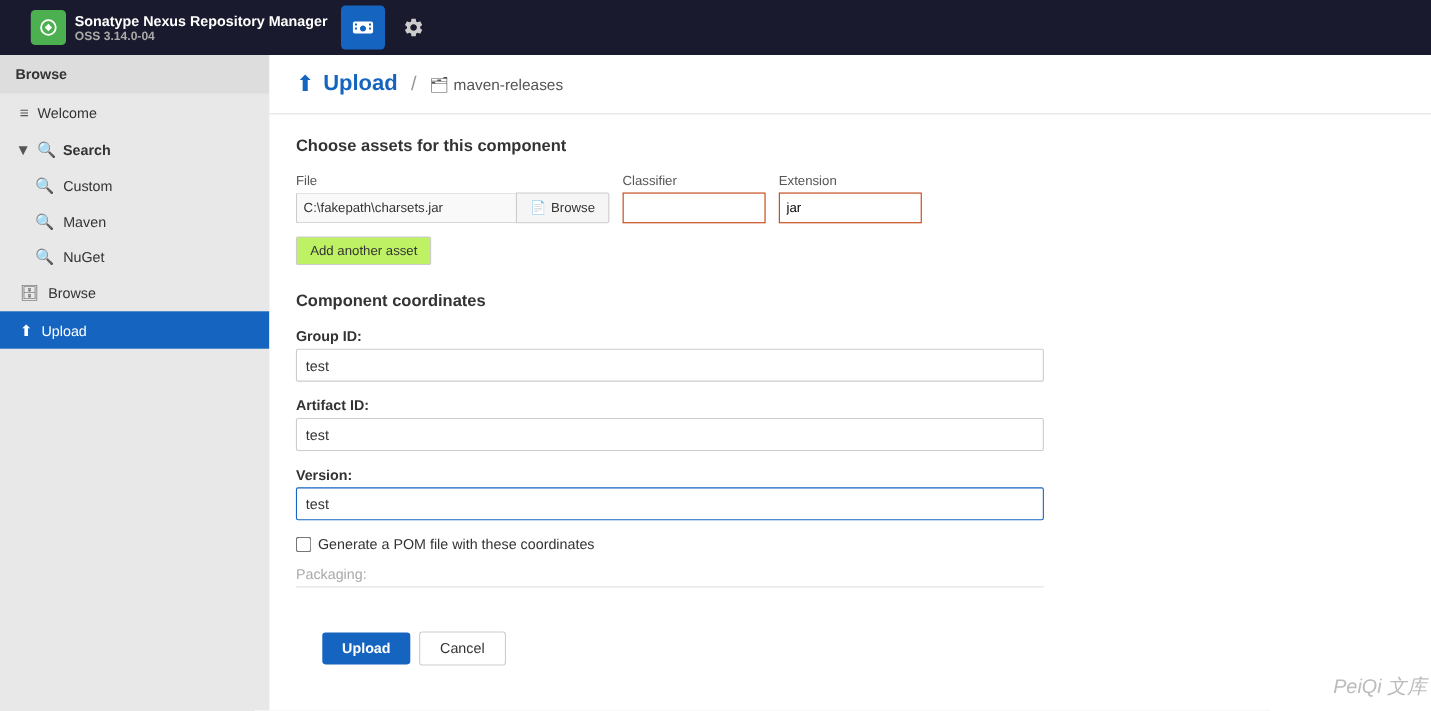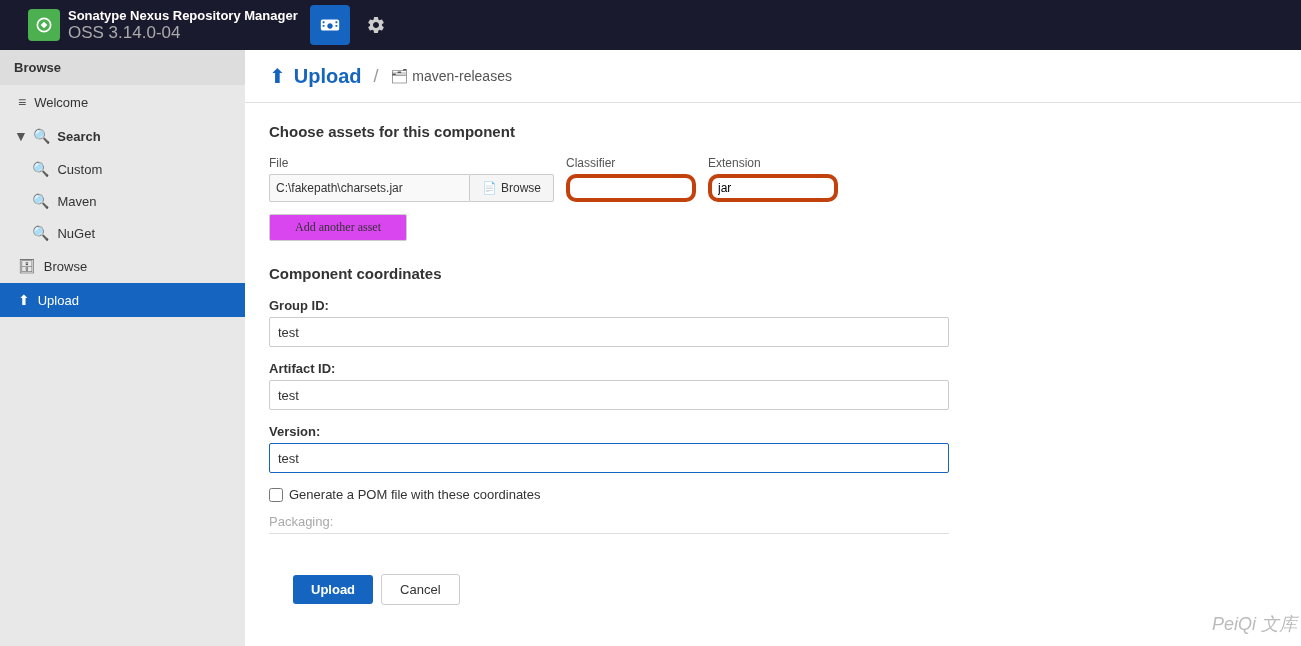--- a/index.html
+++ b/index.html
@@ -24,21 +24,21 @@
     .topbar-logo-icon {
       width: 32px;
       height: 32px;
       background: #4caf50;
       border-radius: 4px;
       display: flex; align-items: center; justify-content: center;
     }
     .topbar-logo-icon svg { width: 20px; height: 20px; }
     .topbar-logo-text { color: #fff; }
     .topbar-logo-text .app-name { font-size: 13px; font-weight: bold; }
-    .topbar-logo-text .app-version { font-size: 17px; color: #aaa; }
+    .topbar-logo-text .app-version { font-size: 11px; color: #aaa; font-weight: bold; }
 
     .topbar-nav-btn {
       width: 40px; height: 40px;
       background: #1565c0;
       border-radius: 4px;
       display: flex; align-items: center; justify-content: center;
       cursor: pointer;
     }
     .topbar-nav-btn svg { width: 22px; height: 22px; fill: white; }
 
@@ -225,39 +225,38 @@
       font-size: 12px;
       color: #333;
       display: flex;
       align-items: center;
       gap: 4px;
     }
 
     .classifier-input, .extension-input {
       width: 130px;
       height: 28px;
-      border: 4px solid #c2410c;
-      border-radius: 10px;
+      border: 1px solid #c2410c;
+      border-radius: 0;
       padding: 0 6px;
       font-size: 12px;
       outline: none;
     }
 
     .add-asset-btn {
       display: inline-flex;
       align-items: center;
-      padding: 5px 25px;
+      padding: 5px 12px;
       border: 1px solid #ccc;
       border-radius: 2px;
-      background: #d946ef;
+      background: #bef264;
       cursor: pointer;
       font-size: 12px;
       color: #333;
       margin-bottom: 24px;
-      font-family: Liberation Serif, serif;
     }
 
     
     .coord-section { margin-bottom: 16px; }
 
     .form-field {
       margin-bottom: 14px;
     }
     .form-field-label {
       font-size: 13px;

